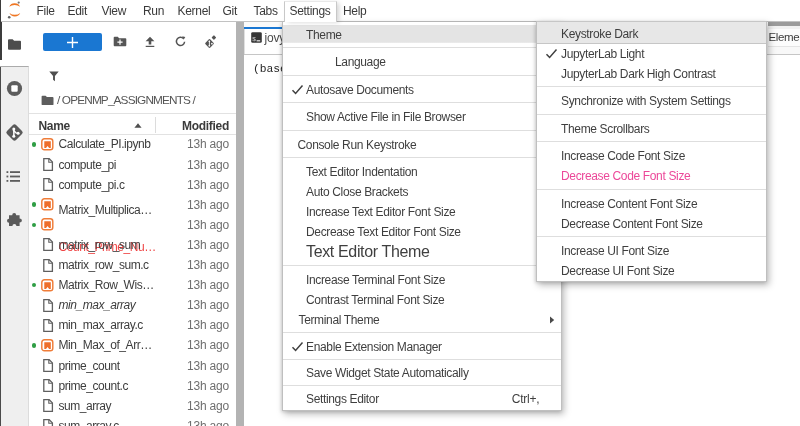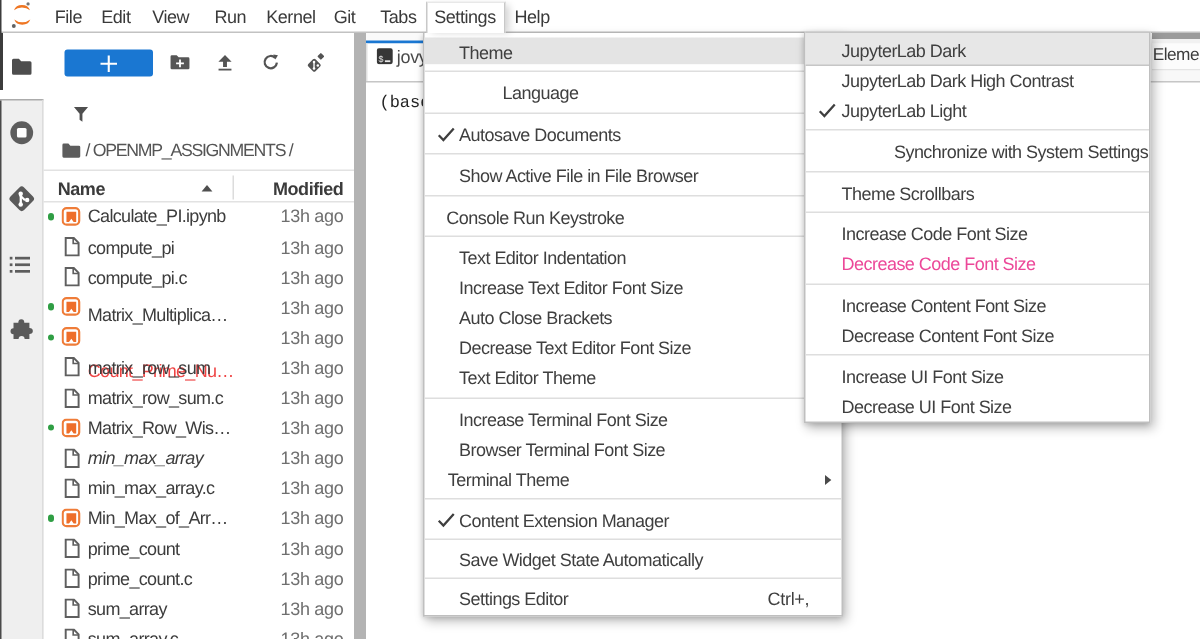--- a/index.html
+++ b/index.html
@@ -243,79 +243,79 @@
       </svg>
     </div>
     <div style="height:1px;background:#dedede;margin:2.5px 0 4px"></div>
     <div style="position:relative;height:20px;line-height:20px;">
       <span style="display:block;padding-left:23.5px;font-size:12px;letter-spacing:-0.35px;color:#3f3f3f;white-space:nowrap">Text Editor Indentation</span>
       <svg style="position:absolute;right:5.5px;top:6px" width="6" height="8" viewBox="0 0 6 8">
         <path d="M1 0.6 L5.2 4 L1 7.4 Z" fill="#4a4a4a"></path>
       </svg>
     </div>
     <div style="position:relative;height:20px;line-height:20px;">
+      <span style="display:block;padding-left:23.5px;font-size:12px;letter-spacing:-0.35px;color:#3f3f3f;white-space:nowrap">Auto Close Brackets</span>
+    </div>
+    <div style="position:relative;height:20px;line-height:20px;">
       <span style="display:block;padding-left:23.5px;font-size:12px;letter-spacing:-0.35px;color:#3f3f3f;white-space:nowrap">Increase Text Editor Font Size</span>
     </div>
     <div style="position:relative;height:20px;line-height:20px;">
-      <span style="display:block;padding-left:23.5px;font-size:12px;letter-spacing:-0.35px;color:#3f3f3f;white-space:nowrap">Auto Close Brackets</span>
-    </div>
-    <div style="position:relative;height:20px;line-height:20px;">
       <span style="display:block;padding-left:23.5px;font-size:12px;letter-spacing:-0.35px;color:#3f3f3f;white-space:nowrap">Decrease Text Editor Font Size</span>
     </div>
     <div style="position:relative;height:20px;line-height:20px;">
-      <span style="display:block;padding-left:23.5px;font-size:12px;letter-spacing:-0.35px;color:#3f3f3f;white-space:nowrap">Text Editor Theme</span>
+      <span style="display:block;padding-left:23.5px;font-size:16px;letter-spacing:-0.35px;color:#3f3f3f;white-space:nowrap">Text Editor Theme</span>
       <svg style="position:absolute;right:5.5px;top:6px" width="6" height="8" viewBox="0 0 6 8">
         <path d="M1 0.6 L5.2 4 L1 7.4 Z" fill="#4a4a4a"></path>
       </svg>
     </div>
     <div style="height:1px;background:#dedede;margin:2.5px 0 4px"></div>
     <div style="position:relative;height:20px;line-height:20px;">
       <span style="display:block;padding-left:23.5px;font-size:12px;letter-spacing:-0.35px;color:#3f3f3f;white-space:nowrap">Increase Terminal Font Size</span>
     </div>
     <div style="position:relative;height:20px;line-height:20px;">
-      <span style="display:block;padding-left:23.5px;font-size:12px;letter-spacing:-0.35px;color:#3f3f3f;white-space:nowrap">Browser Terminal Font Size</span>
+      <span style="display:block;padding-left:23.5px;font-size:12px;letter-spacing:-0.35px;color:#3f3f3f;white-space:nowrap">Contrast Terminal Font Size</span>
     </div>
     <div style="position:relative;height:20px;line-height:20px;">
       <span style="display:block;padding-left:16px;font-size:12px;letter-spacing:-0.35px;color:#3f3f3f;white-space:nowrap">Terminal Theme</span>
       <svg style="position:absolute;right:5.5px;top:6px" width="6" height="8" viewBox="0 0 6 8">
         <path d="M1 0.6 L5.2 4 L1 7.4 Z" fill="#4a4a4a"></path>
       </svg>
     </div>
     <div style="height:1px;background:#dedede;margin:2.5px 0 4px"></div>
     <div style="position:relative;height:20px;line-height:20px;">
       <svg style="position:absolute;left:8px;top:4px" width="13" height="12" viewBox="0 0 13 12">
         <path d="M1.5 6.2 L4.6 9.4 L11.5 1.6" fill="none" stroke="#3f3f3f" stroke-width="1.5"></path>
       </svg>
-      <span style="display:block;padding-left:23.5px;font-size:12px;letter-spacing:-0.35px;color:#3f3f3f;white-space:nowrap">Content Extension Manager</span>
+      <span style="display:block;padding-left:23.5px;font-size:12px;letter-spacing:-0.35px;color:#3f3f3f;white-space:nowrap">Enable Extension Manager</span>
     </div>
     <div style="height:1px;background:#dedede;margin:2px 0 3px"></div>
     <div style="position:relative;height:20px;line-height:20px;">
       <span style="display:block;padding-left:23.5px;font-size:12px;letter-spacing:-0.35px;color:#3f3f3f;white-space:nowrap">Save Widget State Automatically</span>
     </div>
     <div style="height:1px;background:#dedede;margin:2px 0 3px"></div>
     <div style="position:relative;height:20px;line-height:20px;">
       <span style="display:block;padding-left:23.5px;font-size:12px;letter-spacing:-0.35px;color:#3f3f3f;white-space:nowrap">Settings Editor</span>
       <span style="position:absolute;right:21px;top:0;font-size:12px;letter-spacing:-0.2px;color:#3f3f3f">Ctrl+,</span>
     </div>
   </div>
 <div class="a" style="left:535.5px;top:20.5px;width:231px;background:#fff;border:1px solid #bfbfbf;padding:3px 0 0;z-index:25;box-shadow:2px 3px 7px rgba(0,0,0,0.28),-1px 1px 3px rgba(0,0,0,0.12)">
     <div style="position:relative;height:22.5px;line-height:25px;margin-top:-3.5px;background:#e7e7e7;border:1px solid #c6c6c6;border-left:none;border-right:none;">
-      <span style="display:block;padding-left:24.5px;font-size:12px;letter-spacing:-0.35px;color:#3f3f3f;white-space:nowrap">JupyterLab Dark</span>
-    </div>
-    <div style="position:relative;height:20px;line-height:20px;">
-      <span style="display:block;padding-left:24.5px;font-size:12px;letter-spacing:-0.35px;color:#3f3f3f;white-space:nowrap">JupyterLab Dark High Contrast</span>
+      <span style="display:block;padding-left:24.5px;font-size:12px;letter-spacing:-0.35px;color:#3f3f3f;white-space:nowrap">Keystroke Dark</span>
     </div>
     <div style="position:relative;height:20px;line-height:20px;">
       <svg style="position:absolute;left:8px;top:4px" width="13" height="12" viewBox="0 0 13 12">
         <path d="M1.5 6.2 L4.6 9.4 L11.5 1.6" fill="none" stroke="#3f3f3f" stroke-width="1.5"></path>
       </svg>
       <span style="display:block;padding-left:24.5px;font-size:12px;letter-spacing:-0.35px;color:#3f3f3f;white-space:nowrap">JupyterLab Light</span>
     </div>
-    <div style="height:1px;background:#dedede;margin:2.5px 0 4px"></div>
-    <div style="position:relative;height:20px;line-height:20px;text-align:right;">
+    <div style="position:relative;height:20px;line-height:20px;">
+      <span style="display:block;padding-left:24.5px;font-size:12px;letter-spacing:-0.35px;color:#3f3f3f;white-space:nowrap">JupyterLab Dark High Contrast</span>
+    </div>
+    <div style="height:1px;background:#dedede;margin:2.5px 0 4px"></div>
+    <div style="position:relative;height:20px;line-height:20px;">
       <span style="display:block;padding-left:24.5px;font-size:12px;letter-spacing:-0.35px;color:#3f3f3f;white-space:nowrap">Synchronize with System Settings</span>
     </div>
     <div style="height:1px;background:#dedede;margin:2.5px 0 4px"></div>
     <div style="position:relative;height:20px;line-height:20px;">
       <span style="display:block;padding-left:24.5px;font-size:12px;letter-spacing:-0.35px;color:#3f3f3f;white-space:nowrap">Theme Scrollbars</span>
     </div>
     <div style="height:1px;background:#dedede;margin:2.5px 0 4px"></div>
     <div style="position:relative;height:20px;line-height:20px;">
       <span style="display:block;padding-left:24.5px;font-size:12px;letter-spacing:-0.35px;color:#3f3f3f;white-space:nowrap">Increase Code Font Size</span>
     </div>

